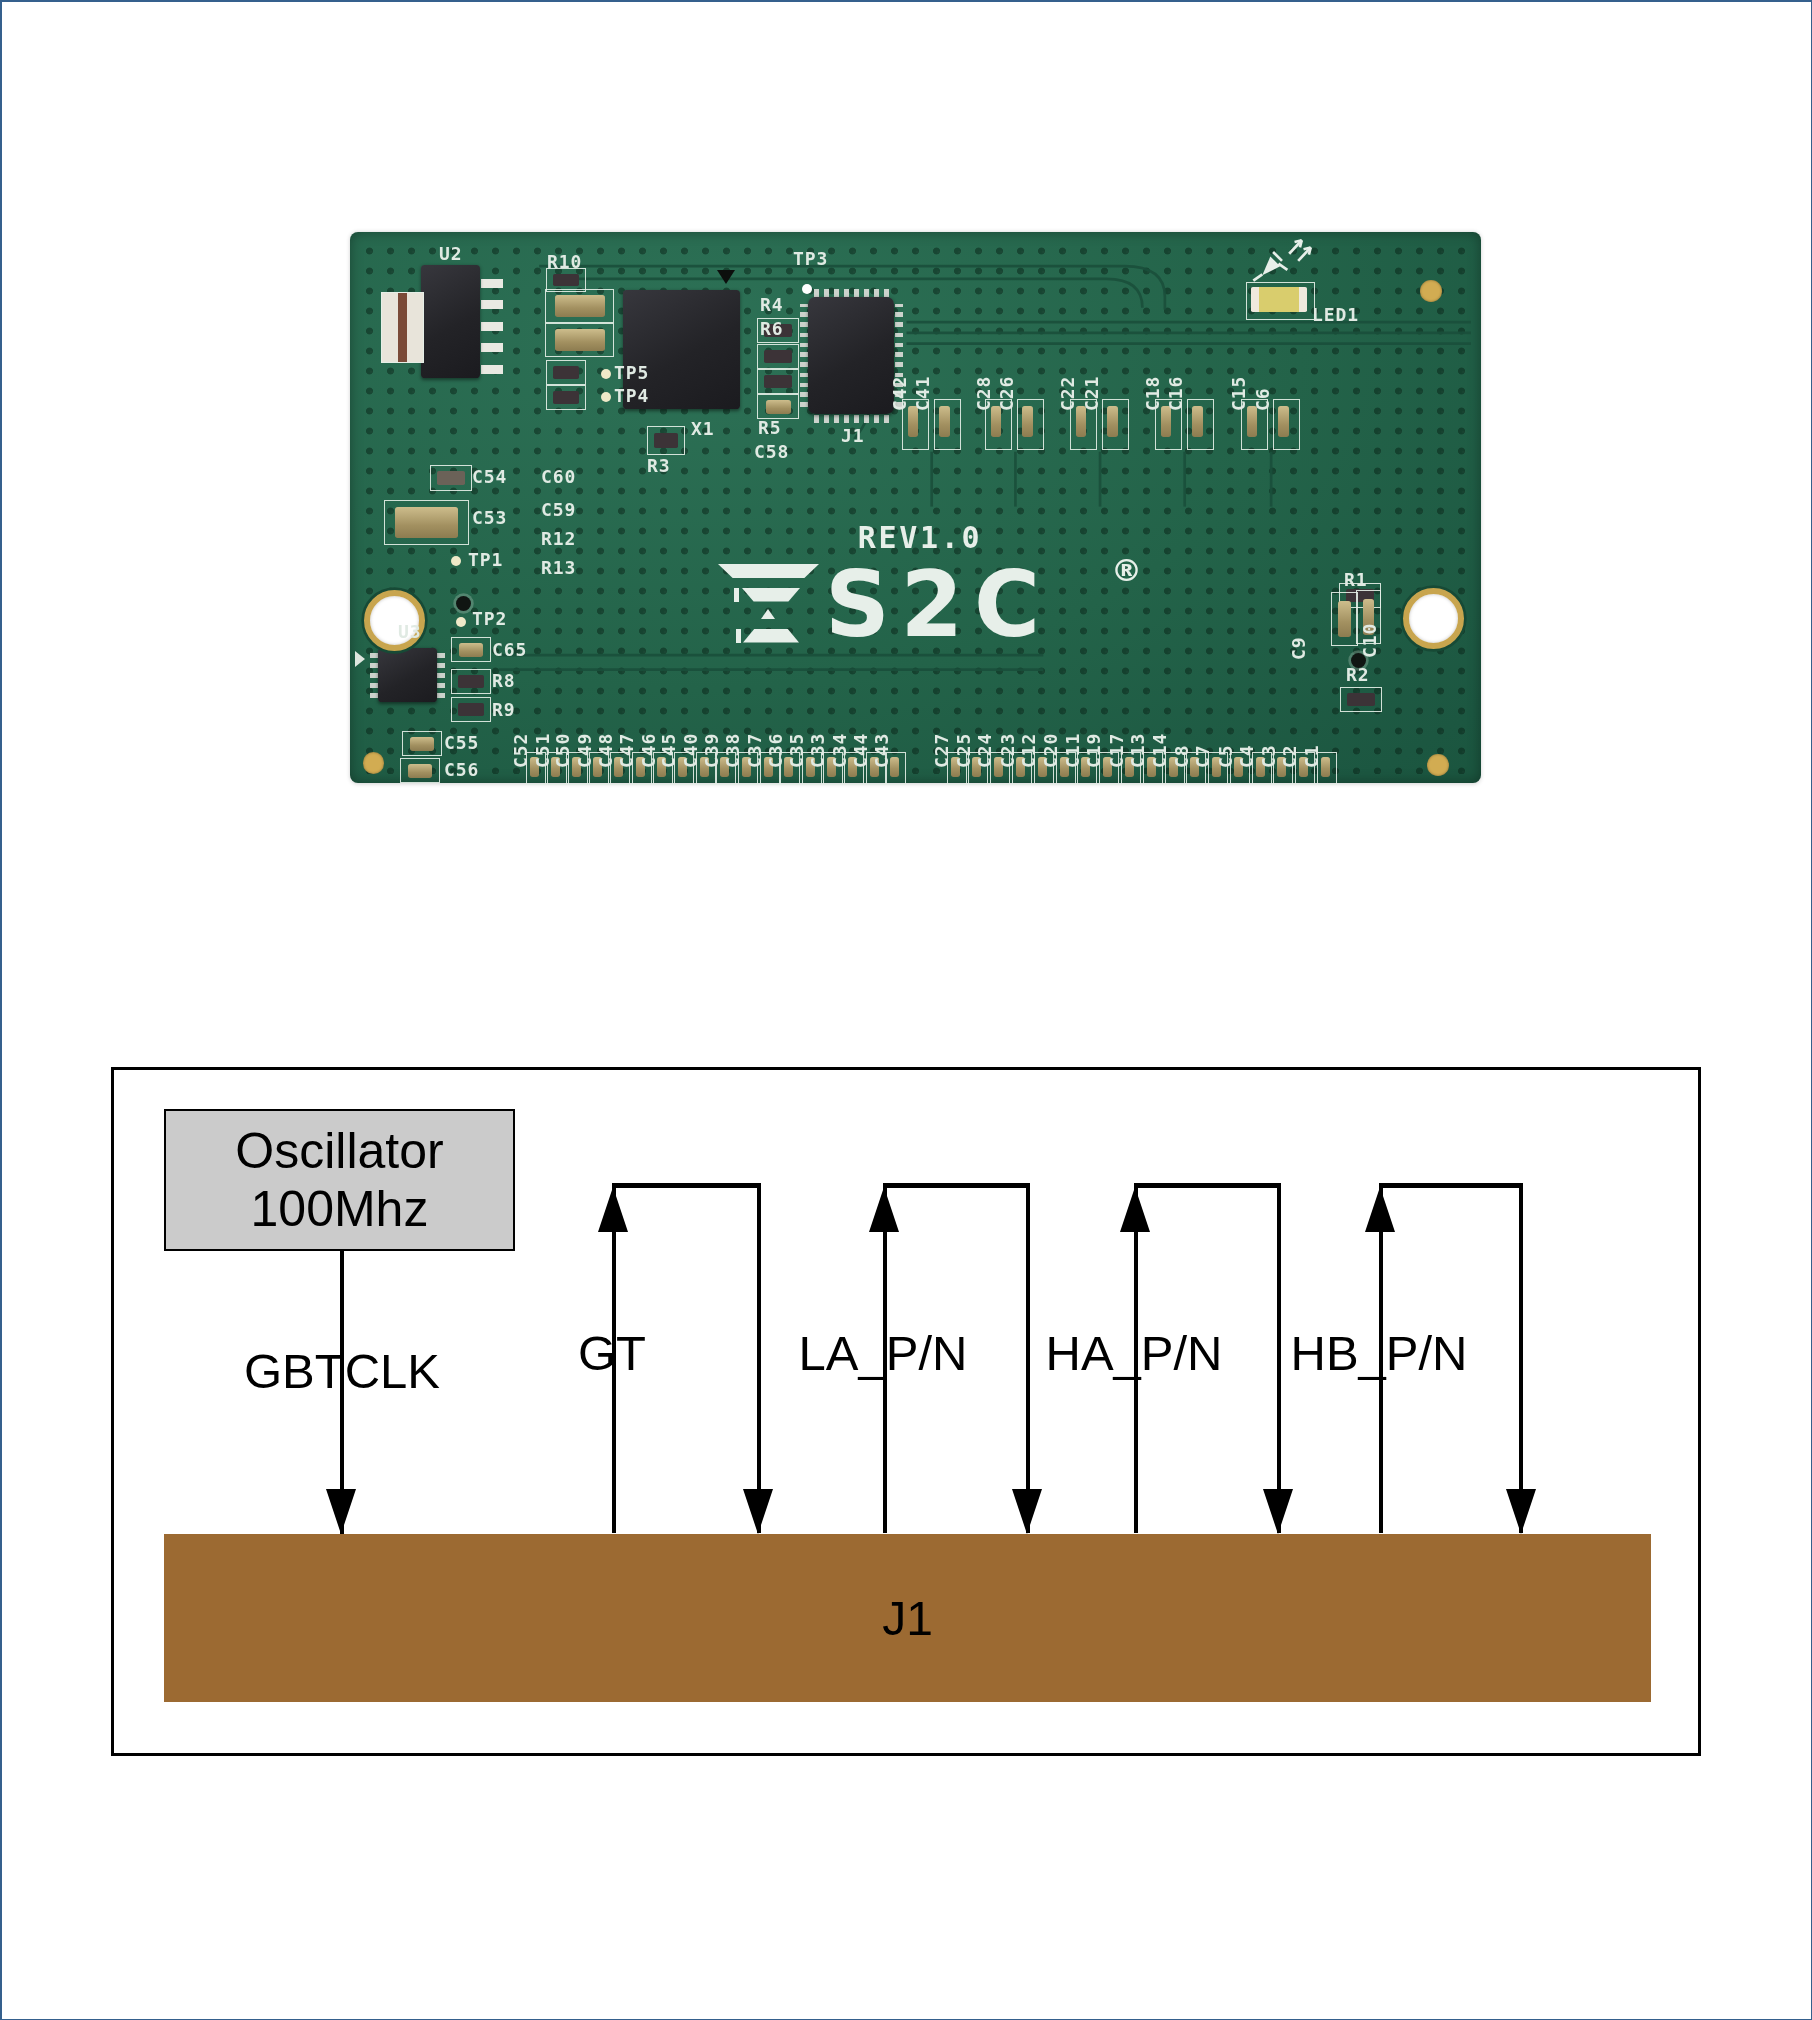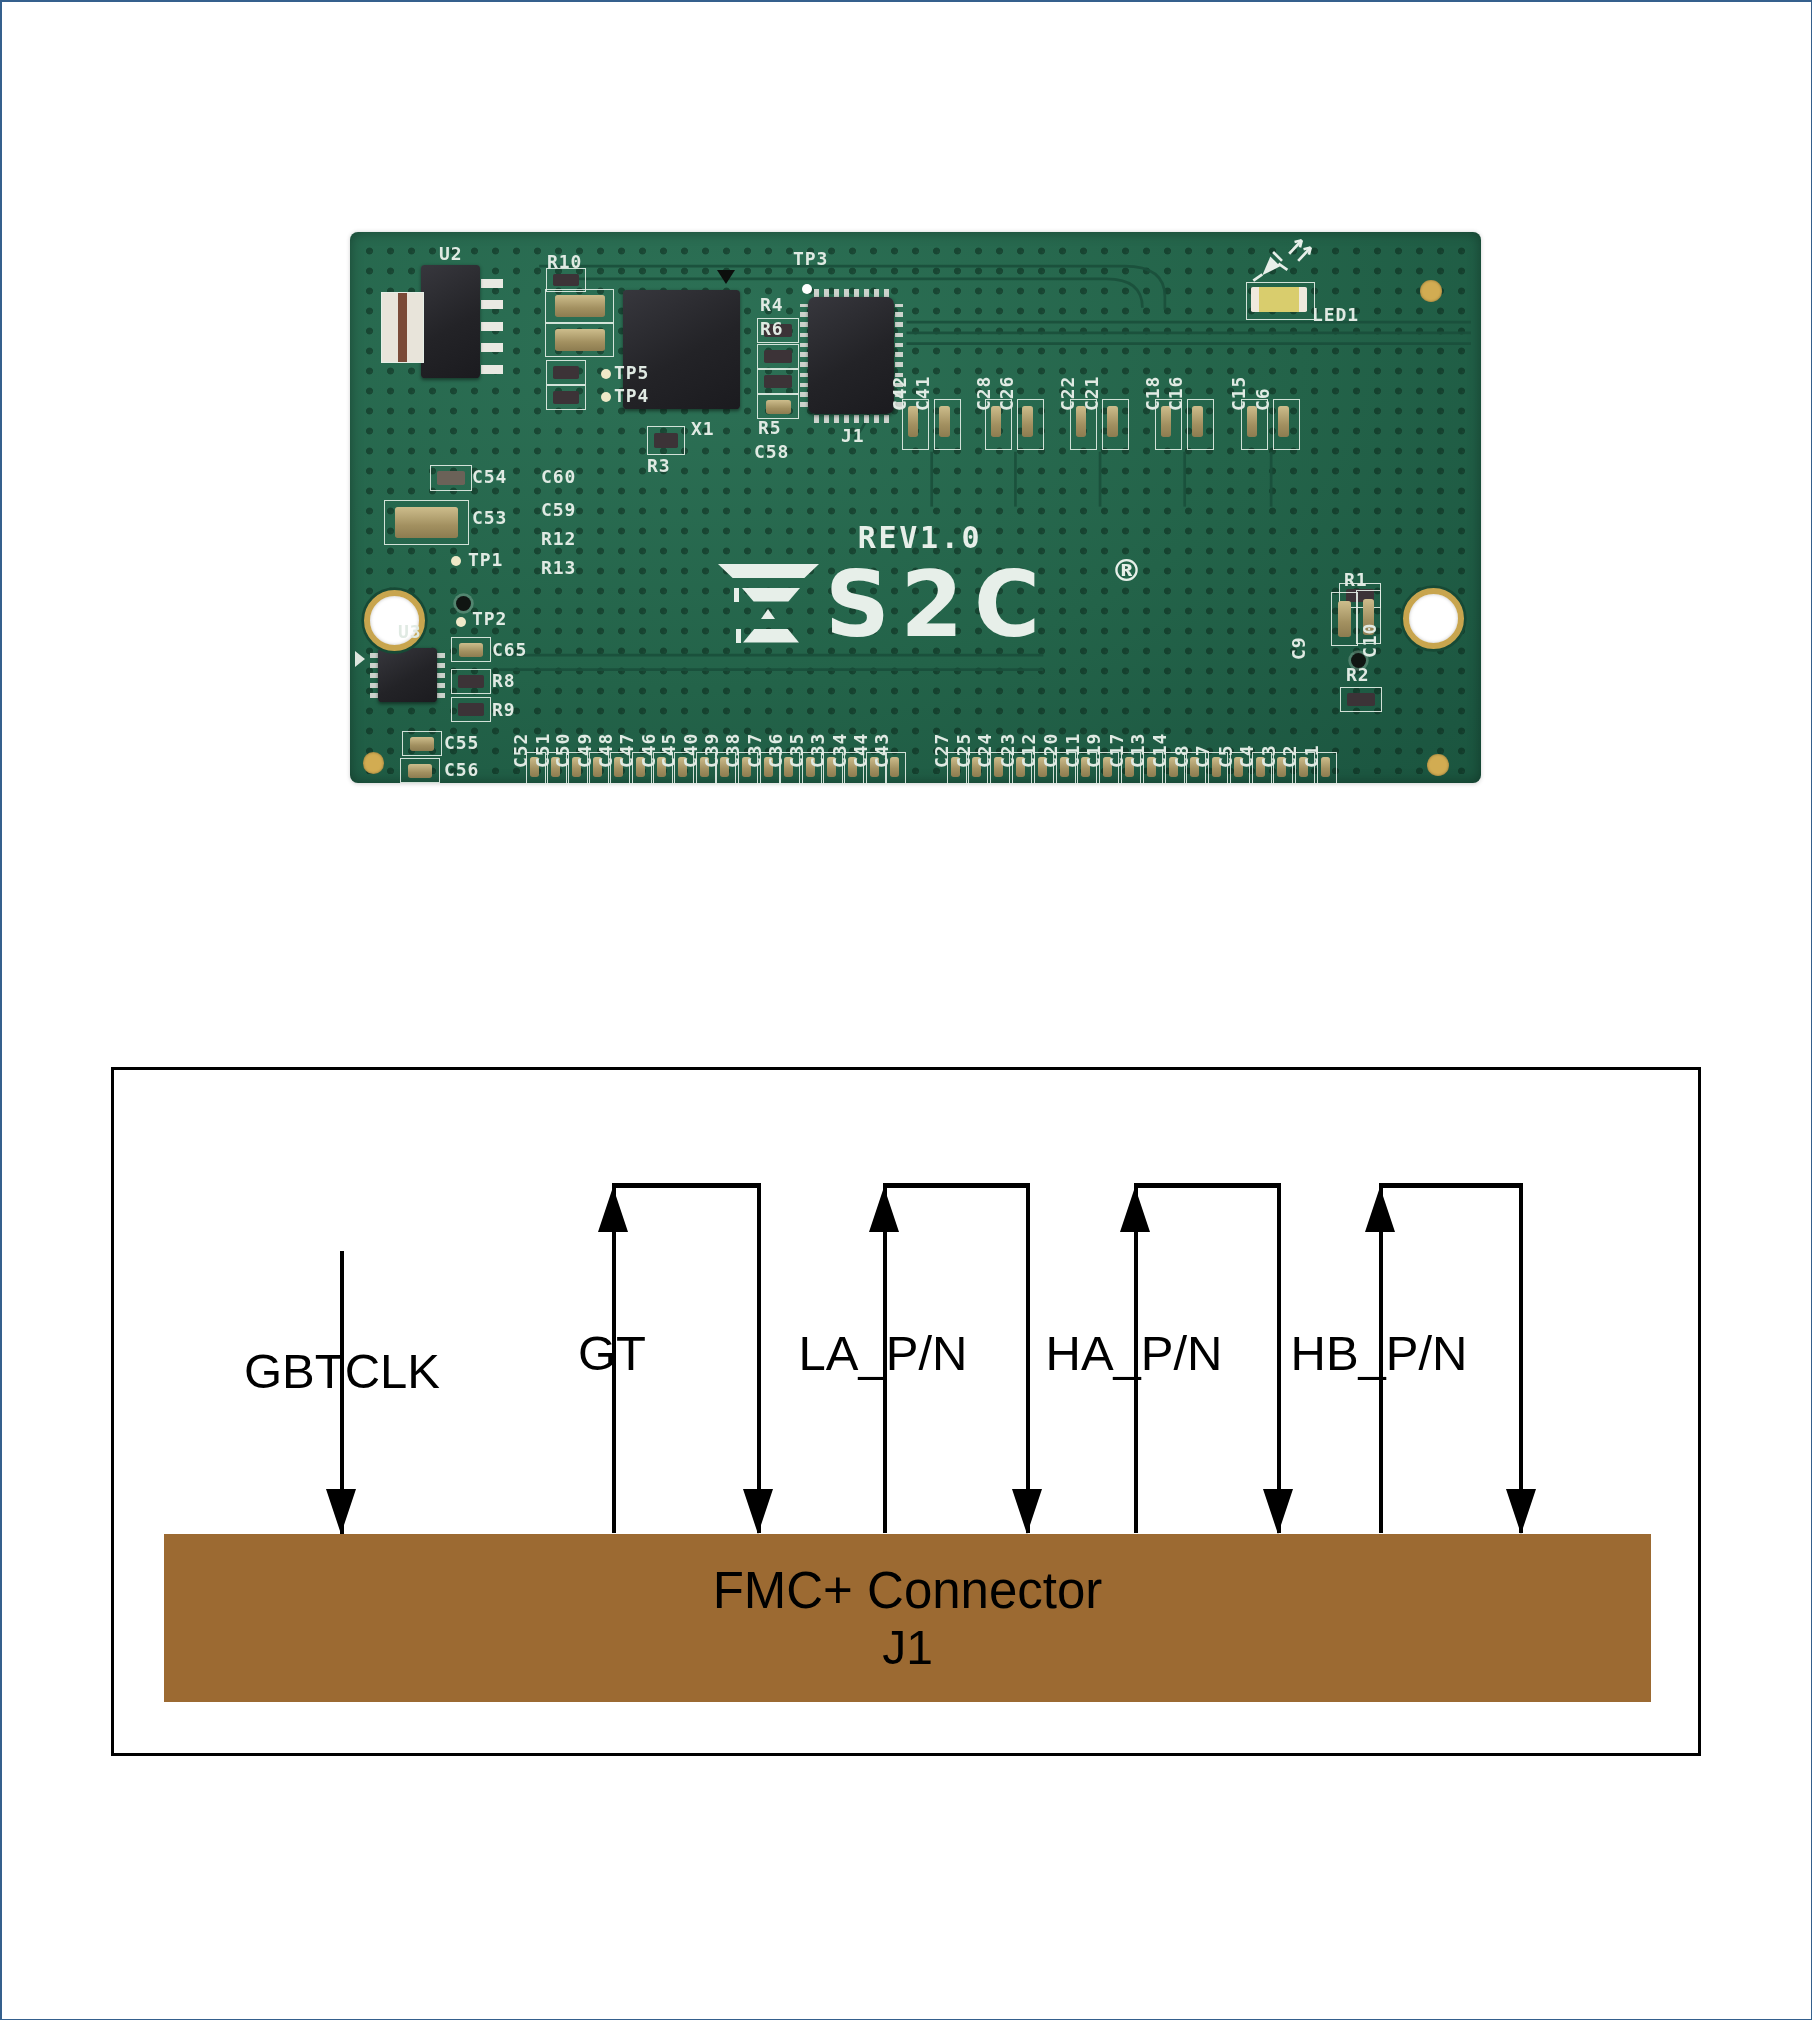--- a/index.html
+++ b/index.html
@@ -456,20 +456,24 @@
         <div class="cap c"></div>
       </div>
       <div class="sl rot" style="left: 972px; top: 515px;">C1</div>
       <div class="bcap" style="left: 967px; top: 520px;">
         <div class="cap c"></div>
       </div>
     </div>
 </div>
 
 <div class="diagram">
+  <div class="oscbox">
+    <div>Oscillator</div>
+    <div>100Mhz</div>
+  </div>
 
   <div id="signal-layer">
       <div class="vline" style="left: 226px; top: 181px; height: 283px;"></div>
       <div class="arr down" style="left: 212px; top: 419px;"></div>
       <div class="siglabel" style="left: 228px; top: 273px;">GBTCLK</div>
       <div class="rail" style="left: 498px; width: 149px;"></div>
       <div class="vline" style="left: 498px; top: 113px; height: 350px;"></div>
       <div class="vline" style="left: 643px; top: 113px; height: 350px;"></div>
       <div class="arr up" style="left: 484px; top: 117px;"></div>
       <div class="arr down" style="left: 629px; top: 419px;"></div>
@@ -488,17 +492,16 @@
       <div class="siglabel" style="left: 1020px; top: 255px;">HA_P/N</div>
       <div class="rail" style="left: 1265px; width: 144px;"></div>
       <div class="vline" style="left: 1265px; top: 113px; height: 350px;"></div>
       <div class="vline" style="left: 1405px; top: 113px; height: 350px;"></div>
       <div class="arr up" style="left: 1251px; top: 117px;"></div>
       <div class="arr down" style="left: 1392px; top: 419px;"></div>
       <div class="siglabel" style="left: 1265px; top: 255px;">HB_P/N</div>
     </div>
 
   <div class="fmcbar">
-    <div class="l1">FMC+ Connector</div>
     <div class="l2">J1</div>
   </div>
 </div>
 
 
 </body></html>

